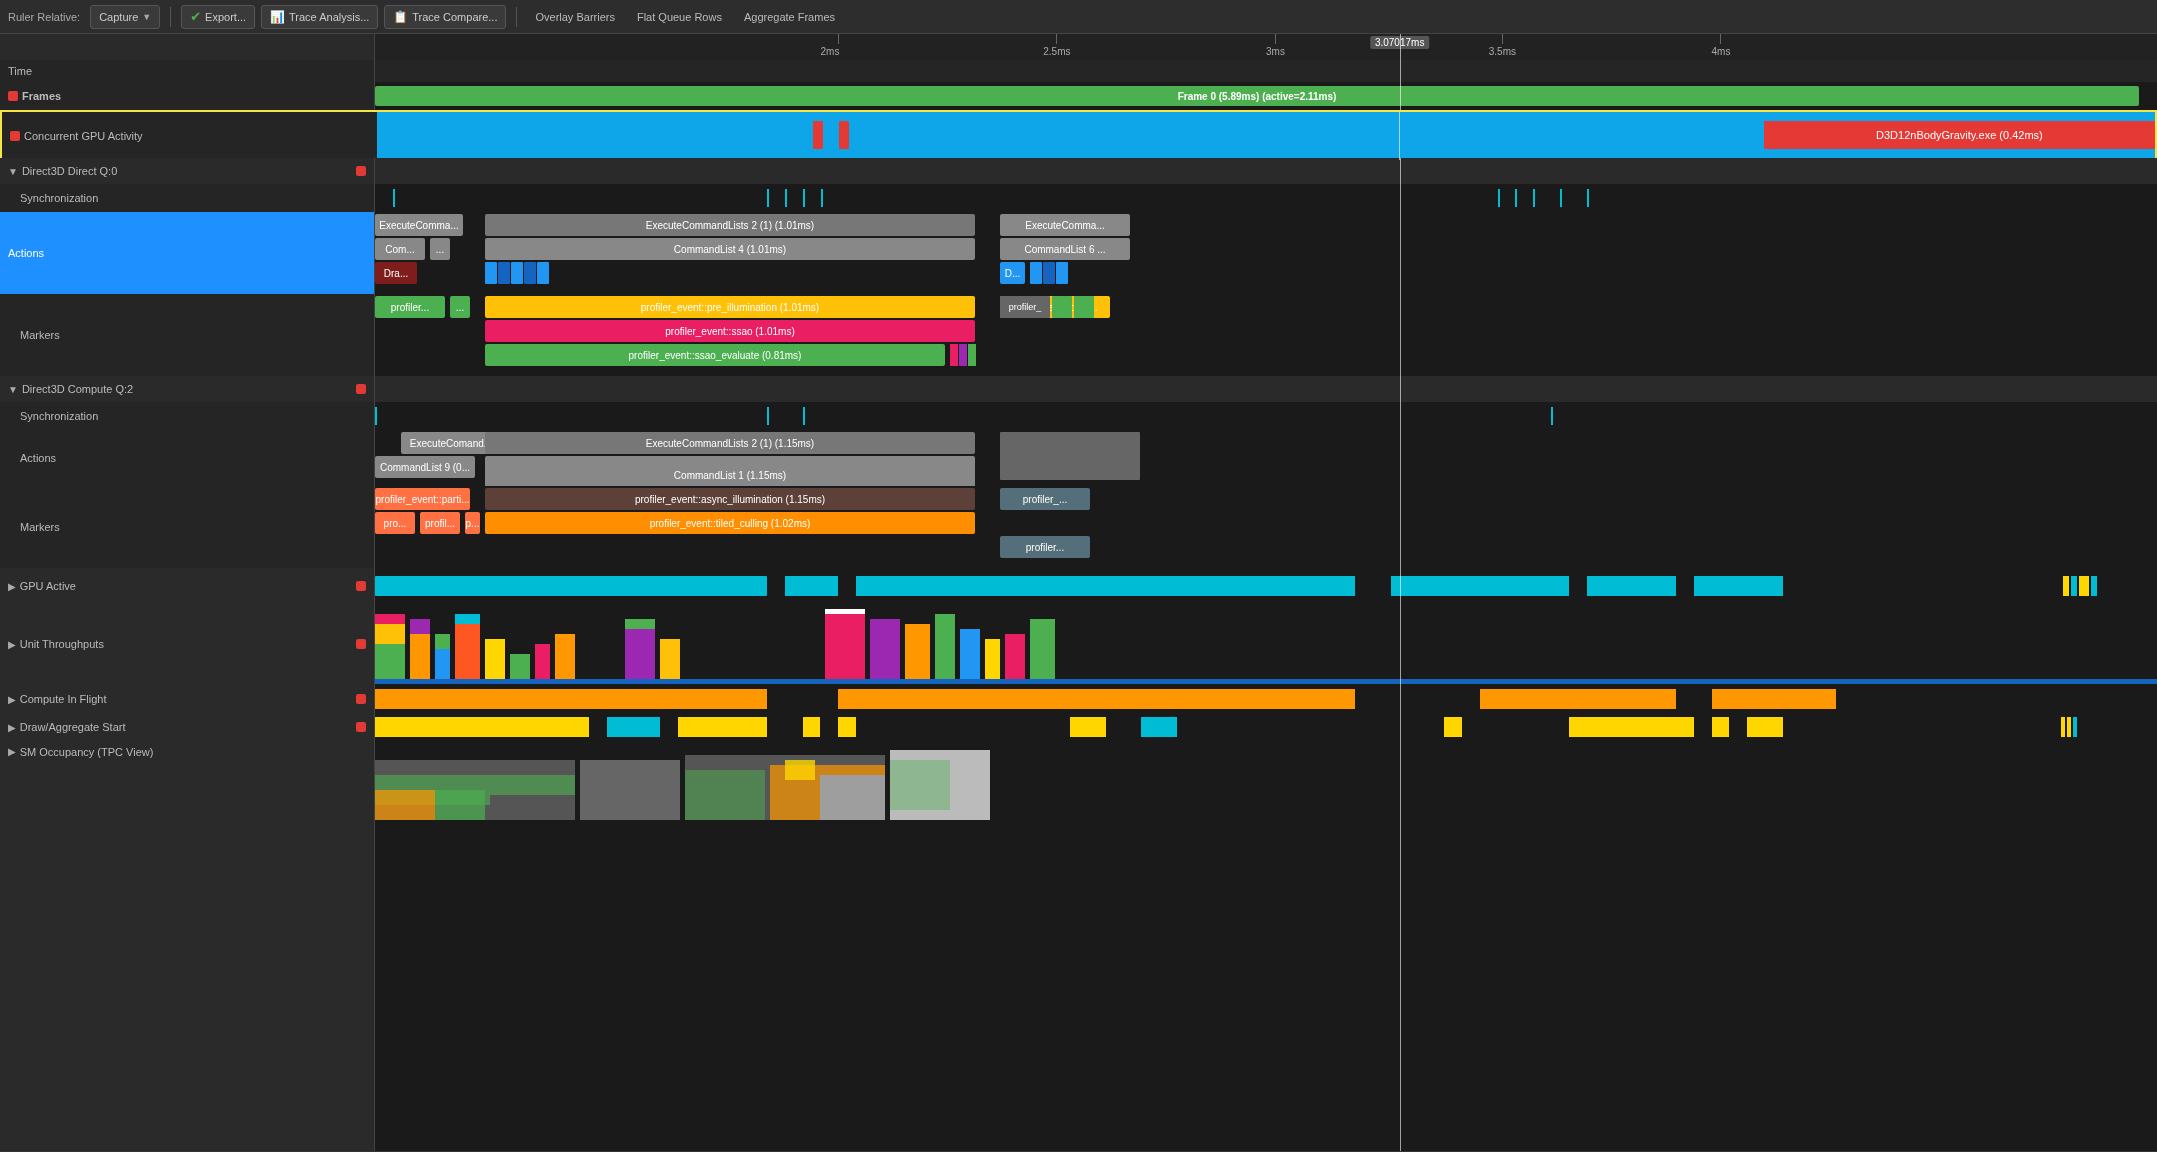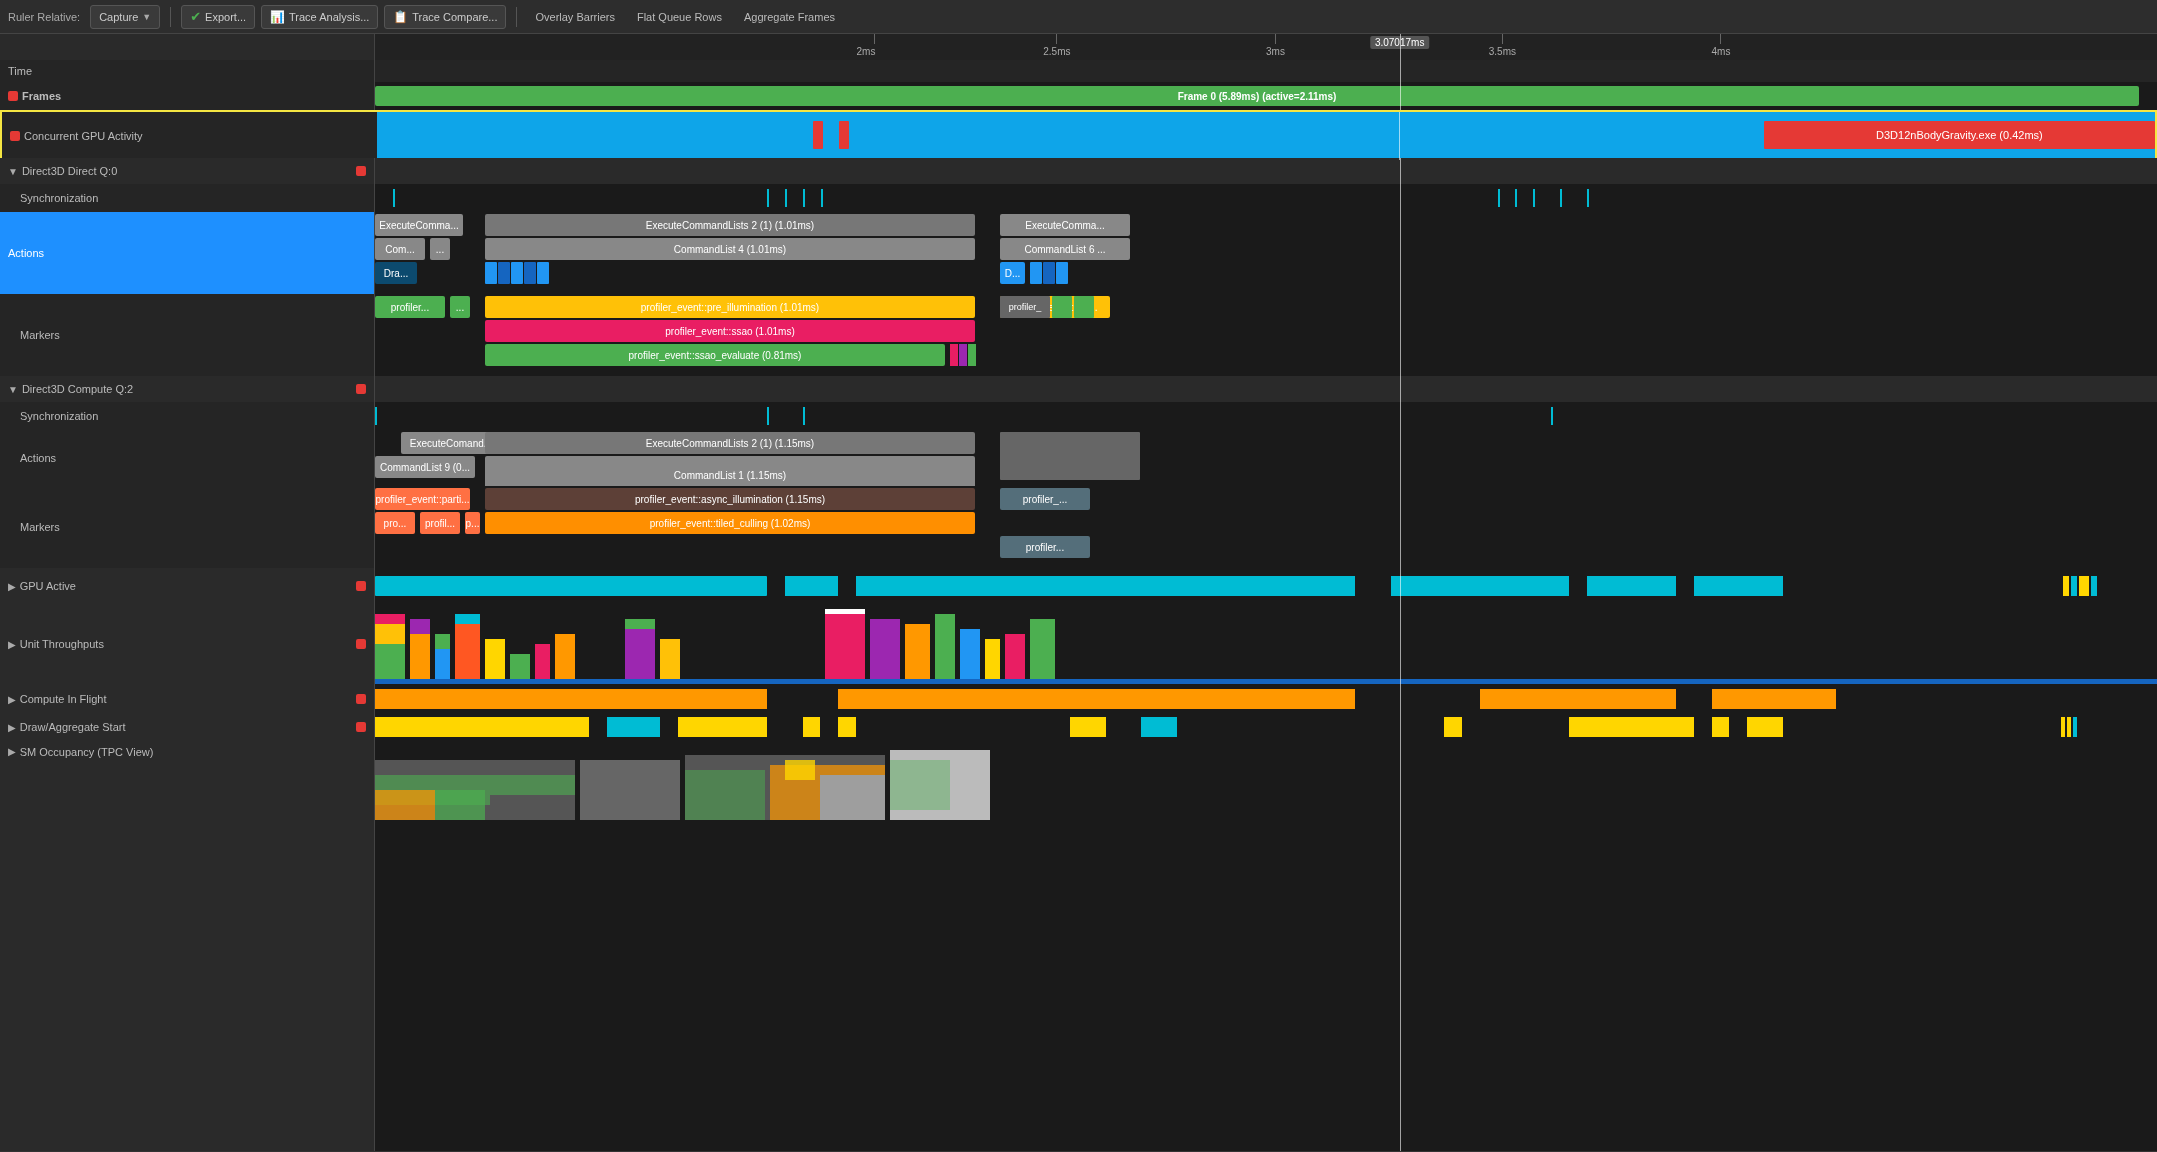--- a/index.html
+++ b/index.html
@@ -152,21 +152,21 @@
       <span>Aggregate Frames</span>
     </div>
   </div>
 
   <div class="full-rows-container" style="height: calc(1152px - 34px);">
 
     <div class="combined-row" style="height:26px; flex-shrink:0;">
       <div class="row-label-cell section" style="height:26px;"></div>
       <div class="timeline-cell" style="background:#222; height:26px;">
 
-        <div style="position:absolute; left:25%; top:0; height:26px; display:flex; flex-direction:column; align-items:flex-end;margin-left:36px;">
+        <div style="position:absolute; left:25%; top:0; height:26px; display:flex; flex-direction:column; align-items:flex-end;">
           <div style="width:1px; height:10px; background:#666;"></div>
           <span style="font-size:10px; color:#aaa; margin-top:2px;">2ms</span>
         </div>
         <div style="position:absolute; left:37.5%; top:0; height:26px; display:flex; flex-direction:column; align-items:center;">
           <div style="width:1px; height:10px; background:#666;"></div>
           <span style="font-size:10px; color:#aaa; margin-top:2px;">2.5ms</span>
         </div>
         <div style="position:absolute; left:50%; top:0; height:26px; display:flex; flex-direction:column; align-items:center;">
           <div style="width:1px; height:10px; background:#666;"></div>
           <span style="font-size:10px; color:#aaa; margin-top:2px;">3ms</span>
@@ -267,21 +267,21 @@
 
         <div class="tl-block" style="left:0; width:88px; top:2px; height:22px; background:#888;">ExecuteComma...</div>
         <div class="tl-block" style="left:110px; width:490px; top:2px; height:22px; background:#777;">ExecuteCommandLists 2 (1) (1.01ms)</div>
         <div class="tl-block" style="left:625px; width:130px; top:2px; height:22px; background:#888;">ExecuteComma...</div>
 
         <div class="tl-block" style="left:0; width:50px; top:26px; height:22px; background:#888;">Com...</div>
         <div class="tl-block" style="left:55px; width:20px; top:26px; height:22px; background:#888;">...</div>
         <div class="tl-block" style="left:110px; width:490px; top:26px; height:22px; background:#888;">CommandList 4 (1.01ms)</div>
         <div class="tl-block" style="left:625px; width:130px; top:26px; height:22px; background:#888;">CommandList 6 ...</div>
 
-        <div class="tl-block" style="left:0; width:42px; top:50px; height:22px; background:#0c4a6e;">Dra...</div>
+        <div class="tl-block" style="left:0; width:42px; top:50px; height:22px; background:#7f1d1d;">Dra...</div>
 
         <div style="position:absolute; left:110px; top:50px; height:22px; width:490px; display:flex; gap:1px;">
           <div style="width:12px; height:22px; background:#2196f3; border-radius:1px;"></div>
           <div style="width:12px; height:22px; background:#1565c0; border-radius:1px;"></div>
           <div style="width:12px; height:22px; background:#2196f3; border-radius:1px;"></div>
           <div style="width:12px; height:22px; background:#1565c0; border-radius:1px;"></div>
           <div style="width:12px; height:22px; background:#2196f3; border-radius:1px;"></div>
         </div>
         <div class="tl-block" style="left:625px; width:25px; top:50px; height:22px; background:#2196f3;">D...</div>
         <div style="position:absolute; left:655px; top:50px; height:22px; display:flex; gap:1px;">

